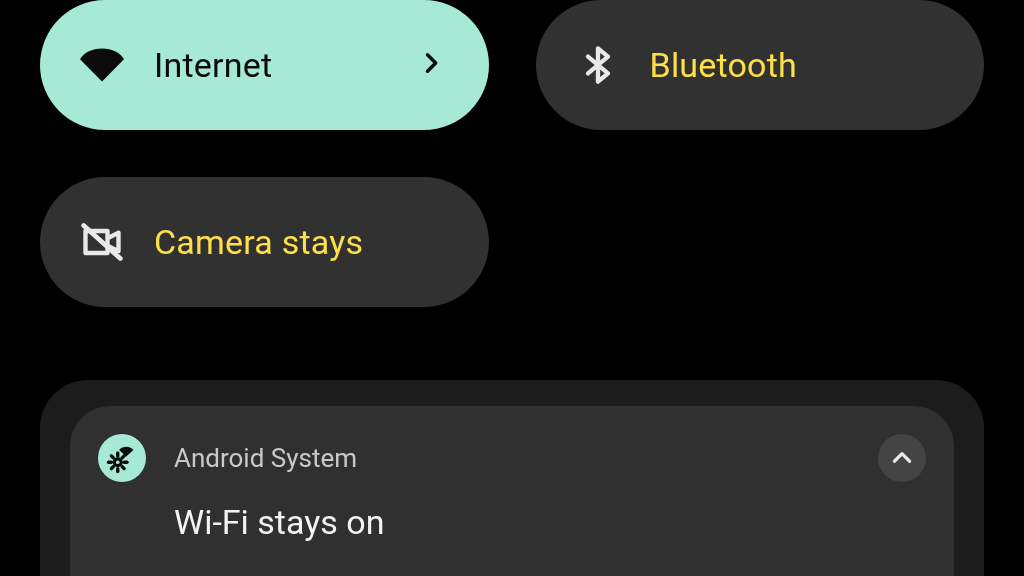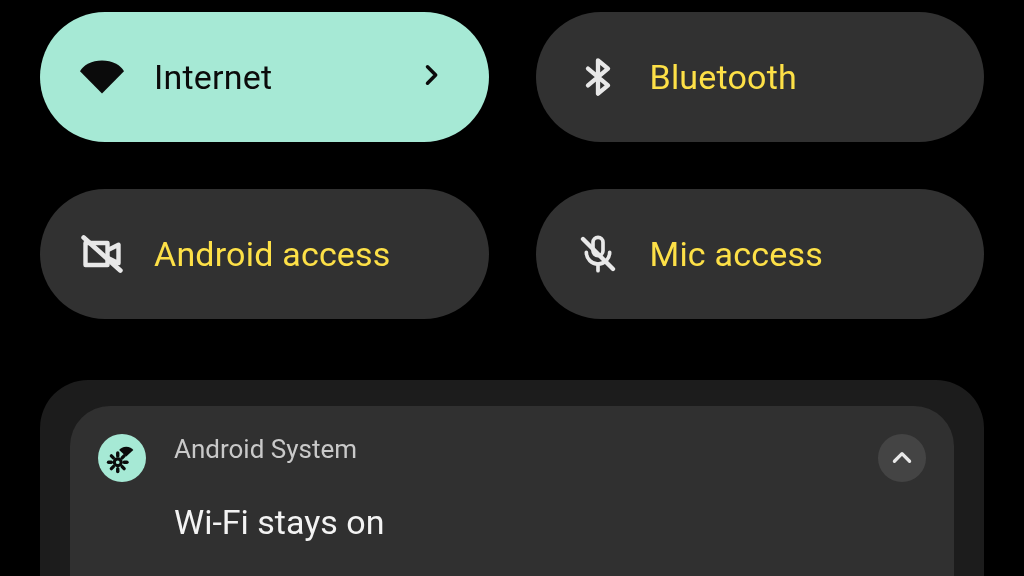--- a/index.html
+++ b/index.html
@@ -14,21 +14,21 @@
     width: 100%;
     height: 100%;
     padding: 0 40px;
     position: relative;
   }
   .tiles {
     display: grid;
     grid-template-columns: 1fr 1fr;
     column-gap: 30px;
     row-gap: 30px;
-    padding-top: 12px;
+    padding-top: 0;
     gap: 47px;
   }
   .tile {
     height: 130px;
     border-radius: 65px;
     background: #313131;
     display: flex;
     align-items: center;
     padding-left: 40px;
     position: relative;
@@ -72,21 +72,21 @@
   .notif-card {
     background: #303030;
     border-top-left-radius: 40px;
     border-top-right-radius: 40px;
     height: 200px;
     padding: 28px 28px 0 28px;
     position: relative;
   }
   .notif-header {
     display: flex;
-    align-items: flex-start;
+    align-items: center;
   }
   .notif-appicon {
     width: 48px;
     height: 48px;
     border-radius: 50%;
     background: #a6e9d5;
     display: flex;
     align-items: center;
     justify-content: center;
     flex: 0 0 48px;
@@ -148,34 +148,23 @@
     </div>
 
     <div class="tile">
       <span class="icon">
         <svg viewBox="0 0 24 24" width="44" height="44">
           <path fill="none" stroke="#e8e8e8" stroke-width="2.4" stroke-linejoin="round" d="M3 6 L15 6 L15 18 L3 18 Z"></path>
           <path fill="none" stroke="#e8e8e8" stroke-width="2.4" stroke-linejoin="round" d="M15 10 L21 7 L21 17 L15 14"></path>
           <line x1="2" y1="3" x2="22" y2="21" stroke="#e8e8e8" stroke-width="2.6" stroke-linecap="round"></line>
         </svg>
       </span>
-      <span class="label">Android access</span>
+      <span class="label">Camera stays</span>
     </div>
 
-    <div class="tile">
-      <span class="icon">
-        <svg viewBox="0 0 24 24" width="40" height="40">
-          <rect x="9" y="2" width="6" height="11" rx="3" fill="none" stroke="#e8e8e8" stroke-width="2.2"></rect>
-          <path d="M5 11 A7 7 0 0 0 19 11" fill="none" stroke="#e8e8e8" stroke-width="2.2" stroke-linecap="round"></path>
-          <line x1="12" y1="18" x2="12" y2="22" stroke="#e8e8e8" stroke-width="2.2" stroke-linecap="round"></line>
-          <line x1="3" y1="3" x2="21" y2="21" stroke="#e8e8e8" stroke-width="2.6" stroke-linecap="round"></line>
-        </svg>
-      </span>
-      <span class="label">Mic access</span>
-    </div>
 
   </div>
 
   <div class="notif-panel">
     <div class="notif-card">
       <div class="notif-header">
         <span class="notif-appicon">
           <svg viewBox="0 0 24 24" width="34" height="34" style="position:absolute;">
 
             <path fill="#0b0b0b" d="M15 4 C12.8 4 10.9 4.9 10 6.3 L15 11 L20 6.3 C19.1 4.9 17.2 4 15 4 Z"></path>

